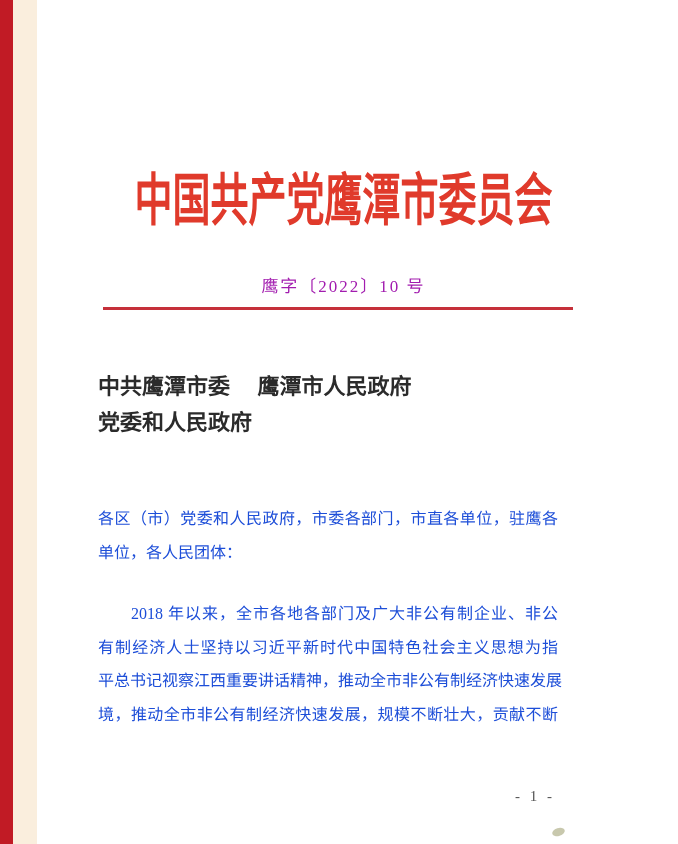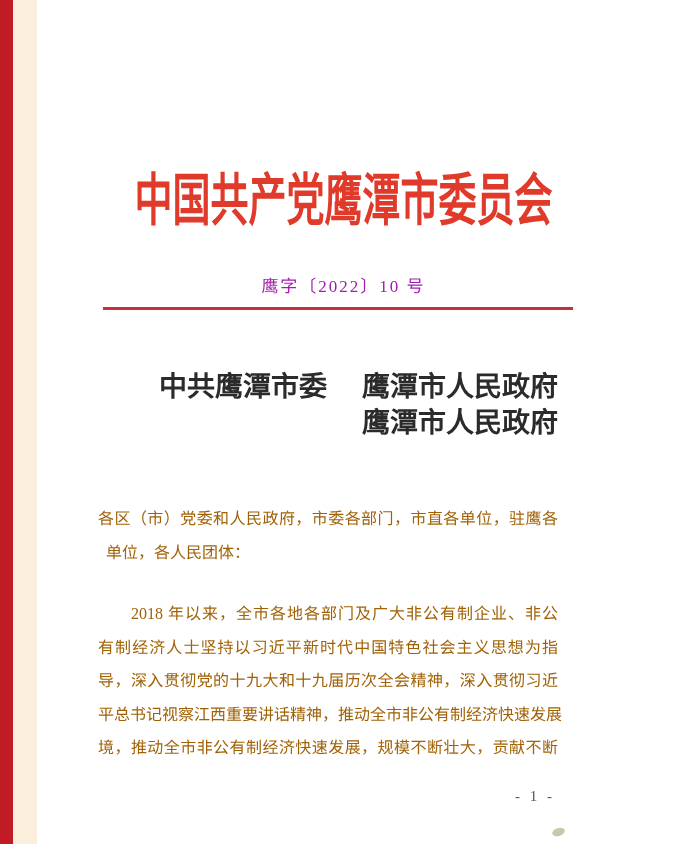--- a/index.html
+++ b/index.html
@@ -51,44 +51,43 @@
   .red-rule {
     position: absolute;
     top: 307px; left: 66px;
     width: 470px; height: 3px;
     background: #c5303a;
   }
   .doc-title {
     position: absolute;
     top: 369px; left: 61px;
     width: 460px;
-    text-align: right;
-    font-size: 28px;
+    text-align: left;
+    font-size: 22px;
     line-height: 36px;
     font-weight: bold;
     color: #2b2b2b;
   }
   .doc-title .t-line { height: 36px; }
   .body-text {
     position: absolute;
     top: 502px; left: 61px;
     width: 460px;
     font-size: 16px;
     line-height: 33.5px;
-    color: #a16207;
+    color: #1d4ed8;
   }
   .b-line {
     height: 33.5px;
     text-align: justify;
     text-align-last: justify;
     white-space: nowrap;
   }
   .b-line.partial {
     text-align-last: left;
-    margin-left: 8px;
   }
   .b-line.indent {
     padding-left: 33px;
     width: 427px;
     margin-top: 28px;
   }
   .page-number {
     position: absolute;
     top: 786px; left: 478px;
     font-size: 15px;
@@ -123,29 +122,28 @@
   <div class="paper">
 
     <h1 class="org-name">中国共产党鹰潭市委员会</h1>
 
     <div class="doc-number">鹰字〔2022〕10 号</div>
 
     <div class="red-rule"></div>
 
     <div class="doc-title">
       <div class="t-line">中共鹰潭市委　 鹰潭市人民政府</div>
-      <div class="t-line">鹰潭市人民政府</div>
+      <div class="t-line">党委和人民政府</div>
     </div>
 
     <div class="body-text">
       <div class="b-line">各区（市）党委和人民政府，市委各部门，市直各单位，驻鹰各</div>
       <div class="b-line partial">单位，各人民团体：</div>
       <div class="b-line indent">2018 年以来，全市各地各部门及广大非公有制企业、非公</div>
       <div class="b-line">有制经济人士坚持以习近平新时代中国特色社会主义思想为指</div>
-      <div class="b-line">导，深入贯彻党的十九大和十九届历次全会精神，深入贯彻习近</div>
       <div class="b-line">平总书记视察江西重要讲话精神，推动全市非公有制经济快速发展</div>
       <div class="b-line">境，推动全市非公有制经济快速发展，规模不断壮大，贡献不断</div>
     </div>
 
     <div class="page-number">- 1 -</div>
 
     <div class="speck-dot"></div>
     <div class="speck-smudge"></div>
   </div>
 </div>

